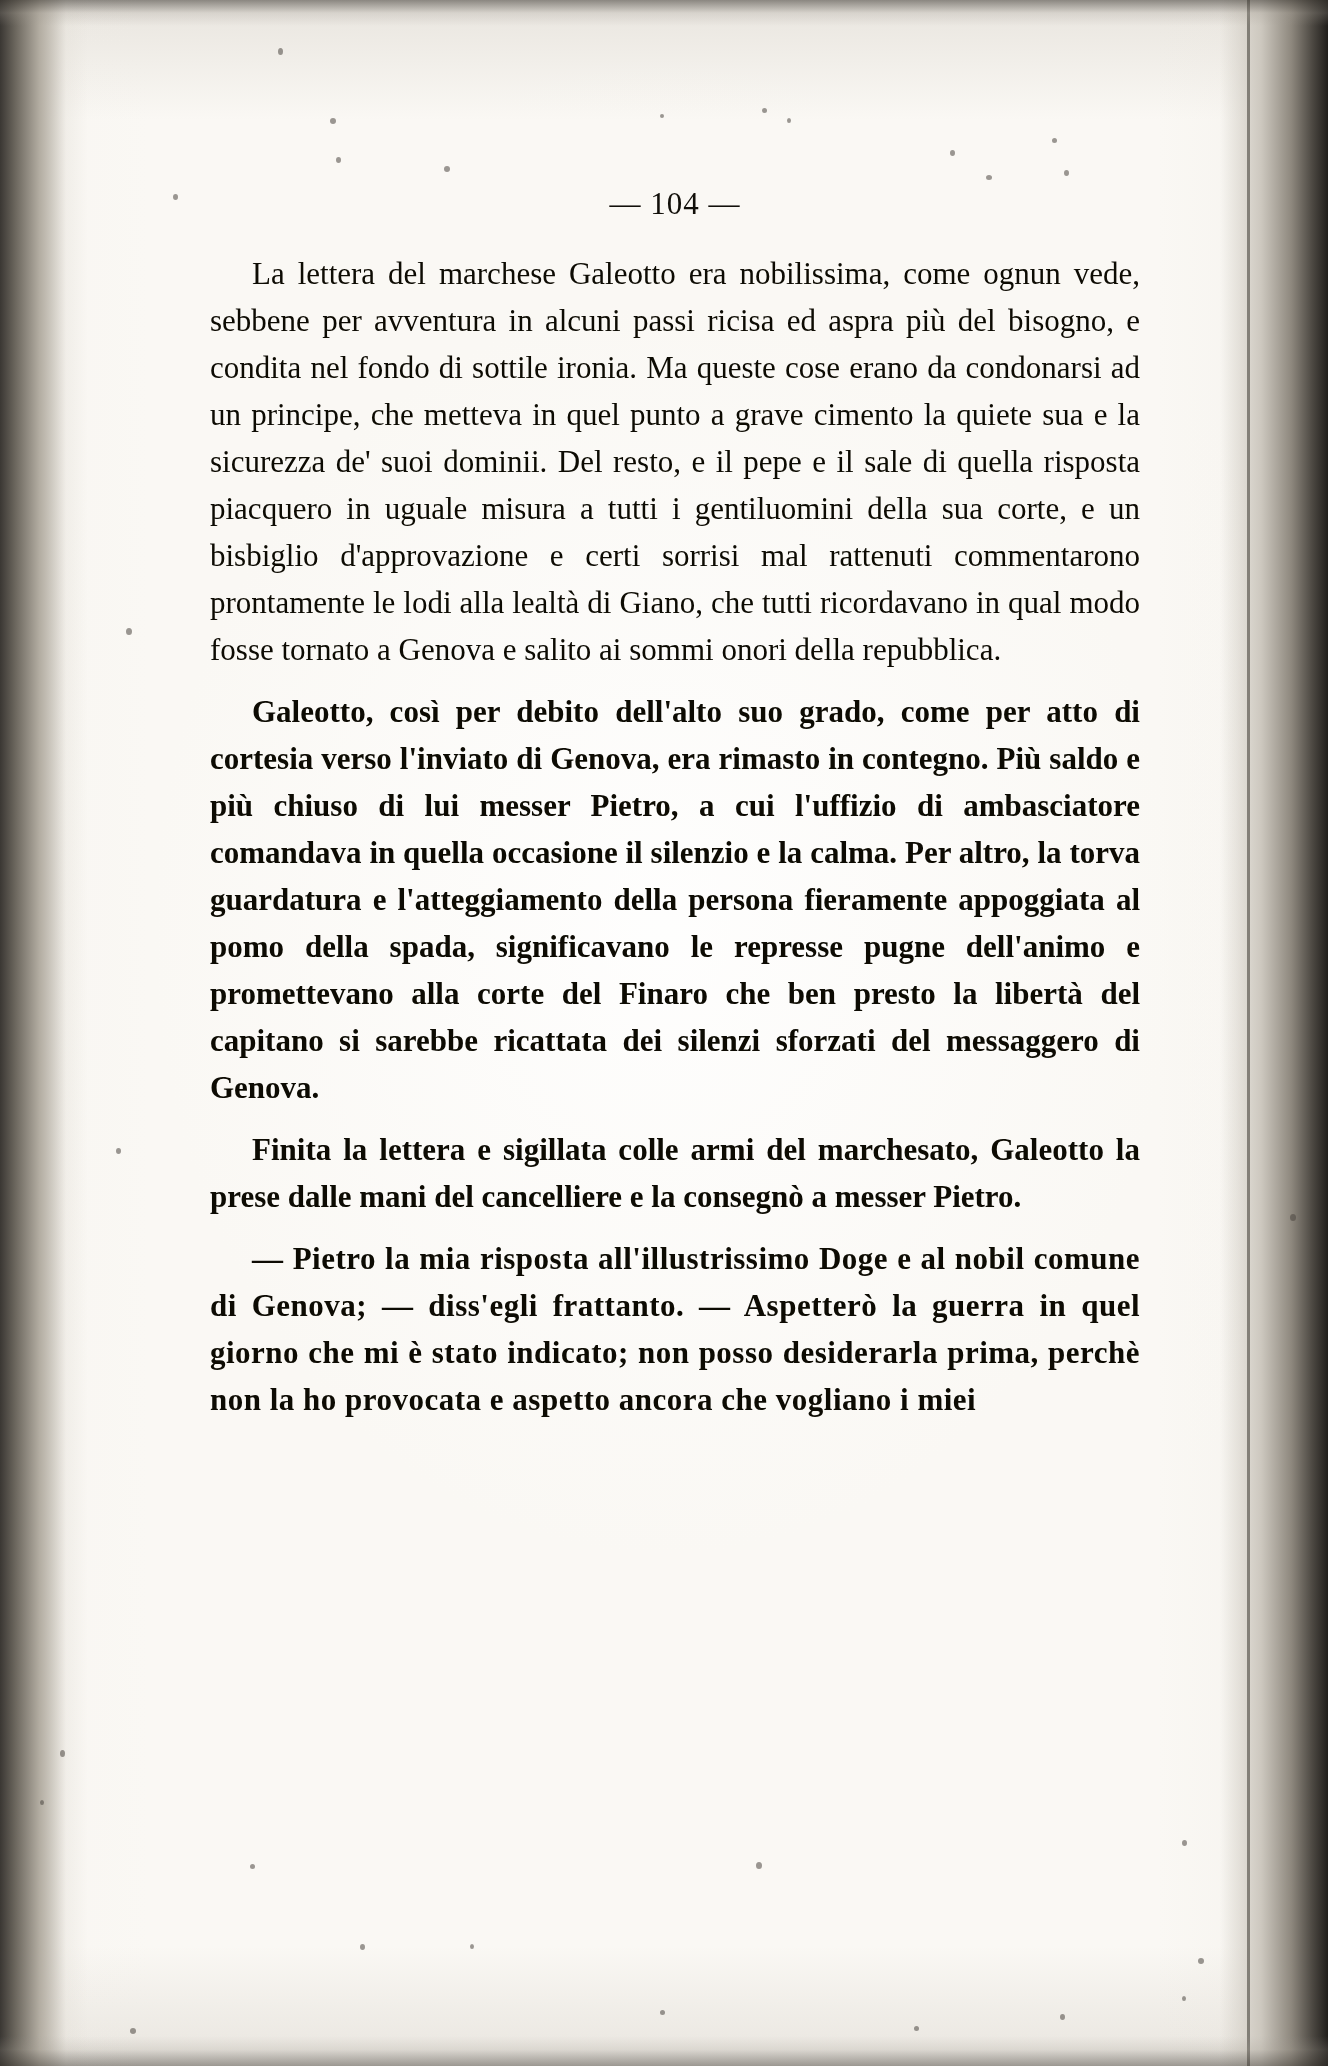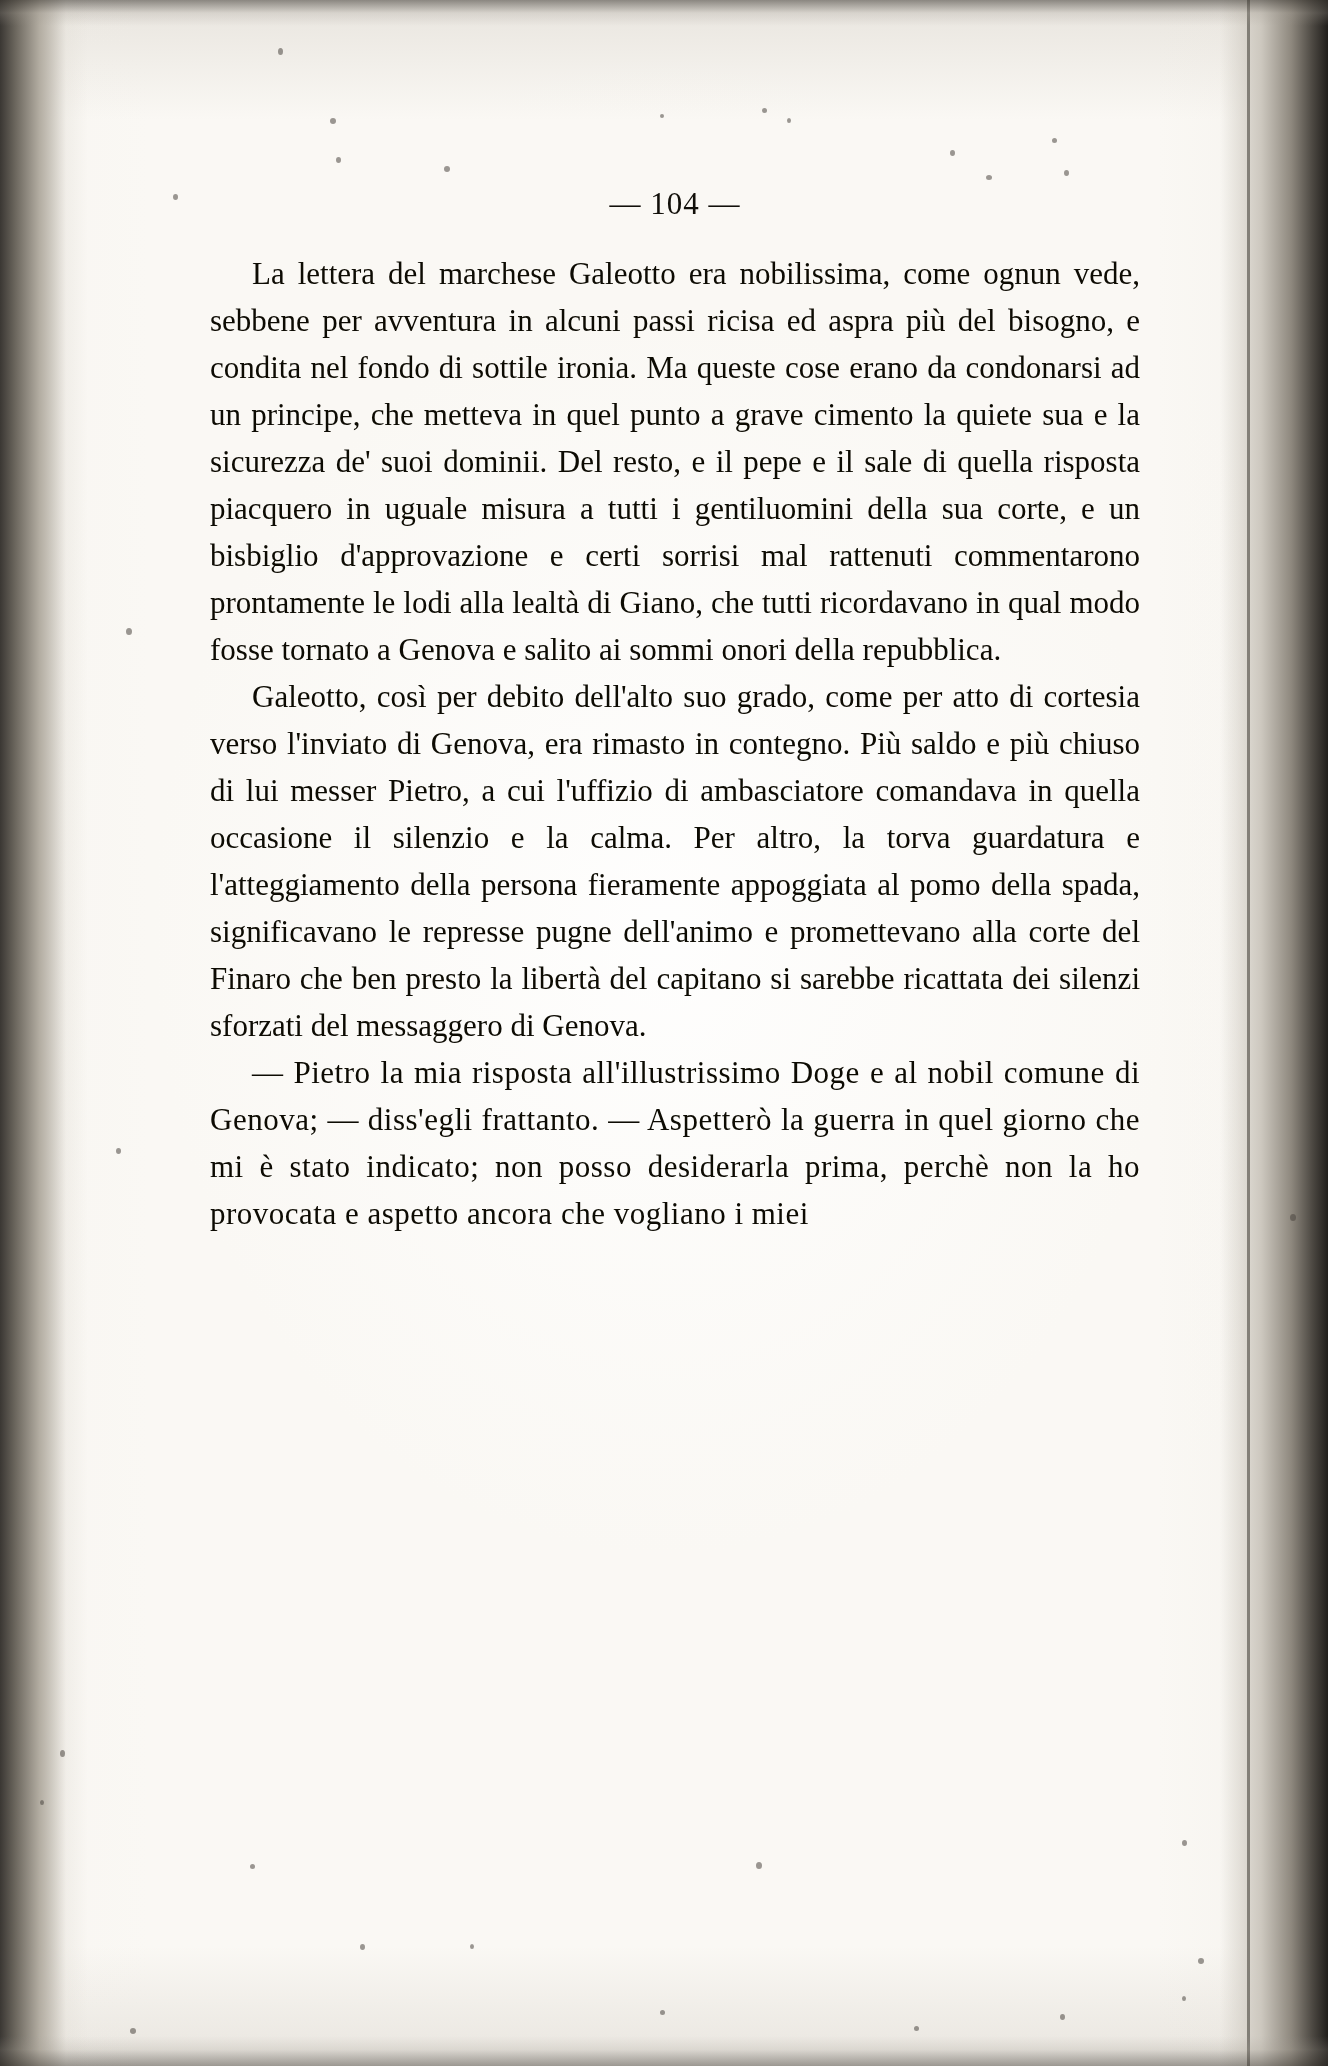--- a/index.html
+++ b/index.html
@@ -103,21 +103,22 @@
     line-height: 47px;
     color: #141209;
     text-align: justify;
     text-justify: inter-word;
     margin: 0 0 0 0;
     text-indent: 42px;
     font-family: "Liberation Serif", serif;
     -webkit-font-smoothing: none;
   }
   .para + .para {
-    margin-top: 0px;
+    margin-top: 15px;
+    font-weight: bold;
   }
 
   
   #content {
     filter: contrast(1.06) saturate(0.9);
   }
 
   .dash-lead {
     letter-spacing: 0.5px;
   }
@@ -162,16 +163,17 @@
   <div class="speck" style="left:1182px;top:1996px;width:4px;height:5px;"></div>
   <div class="speck" style="left:250px;top:1864px;width:5px;height:5px;"></div>
   <div class="speck" style="left:470px;top:1944px;width:4px;height:5px;"></div>
 
   <div id="content">
 
     <div id="page-number">— 104 —</div>
 
     <p class="para">La lettera del marchese Galeotto era nobilissima, come ognun vede, sebbene per avventura in alcuni passi ricisa ed aspra più del bisogno, e condita nel fondo di sottile ironia. Ma queste cose erano da condonarsi ad un principe, che metteva in quel punto a grave cimento la quiete sua e la sicurezza de' suoi dominii. Del resto, e il pepe e il sale di quella risposta piacquero in uguale misura a tutti i gentiluomini della sua corte, e un bisbiglio d'approvazione e certi sorrisi mal rattenuti commentarono prontamente le lodi alla lealtà di Giano, che tutti ricordavano in qual modo fosse tornato a Genova e salito ai sommi onori della repubblica.</p>
     <p class="para">Galeotto, così per debito dell'alto suo grado, come per atto di cortesia verso l'inviato di Genova, era rimasto in contegno. Più saldo e più chiuso di lui messer Pietro, a cui l'uffizio di ambasciatore comandava in quella occasione il silenzio e la calma. Per altro, la torva guardatura e l'atteggiamento della persona fieramente appoggiata al pomo della spada, significavano le represse pugne dell'animo e promettevano alla corte del Finaro che ben presto la libertà del capitano si sarebbe ricattata dei silenzi sforzati del messaggero di Genova.</p>
+    <p class="para">Finita la lettera e sigillata colle armi del marchesato, Galeotto la prese dalle mani del cancelliere e la consegnò a messer Pietro.</p>
     <p class="para dash-lead">— Pietro la mia risposta all'illustrissimo Doge e al nobil comune di Genova; — diss'egli frattanto. — Aspetterò la guerra in quel giorno che mi è stato indicato; non posso desiderarla prima, perchè non la ho provocata e aspetto ancora che vogliano i miei</p>
 
   </div>
 </div>
 
 </body></html>

